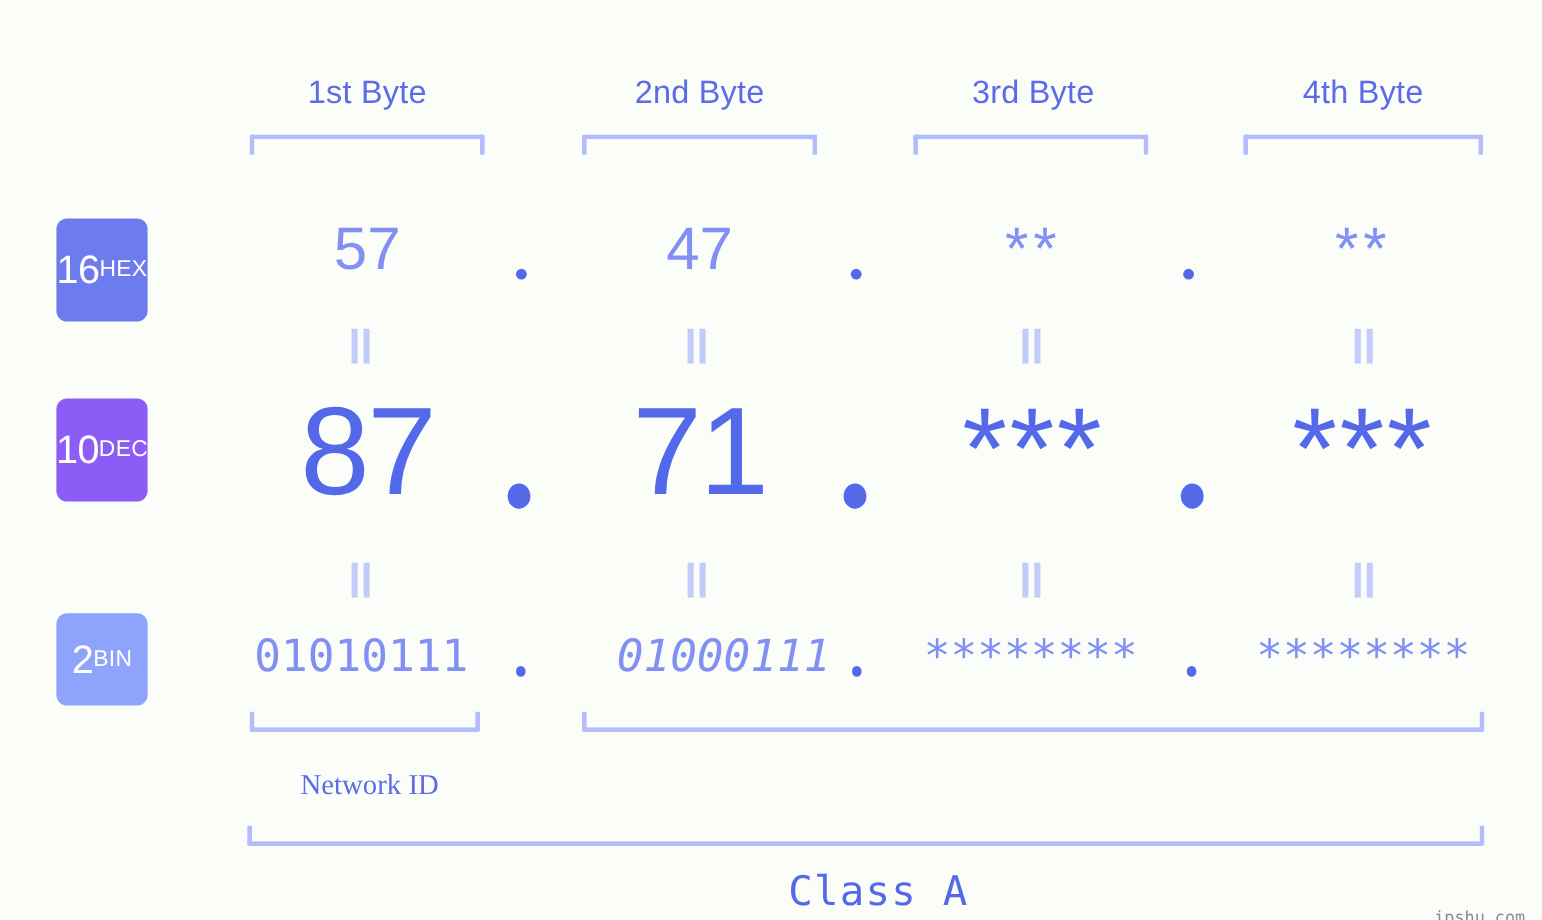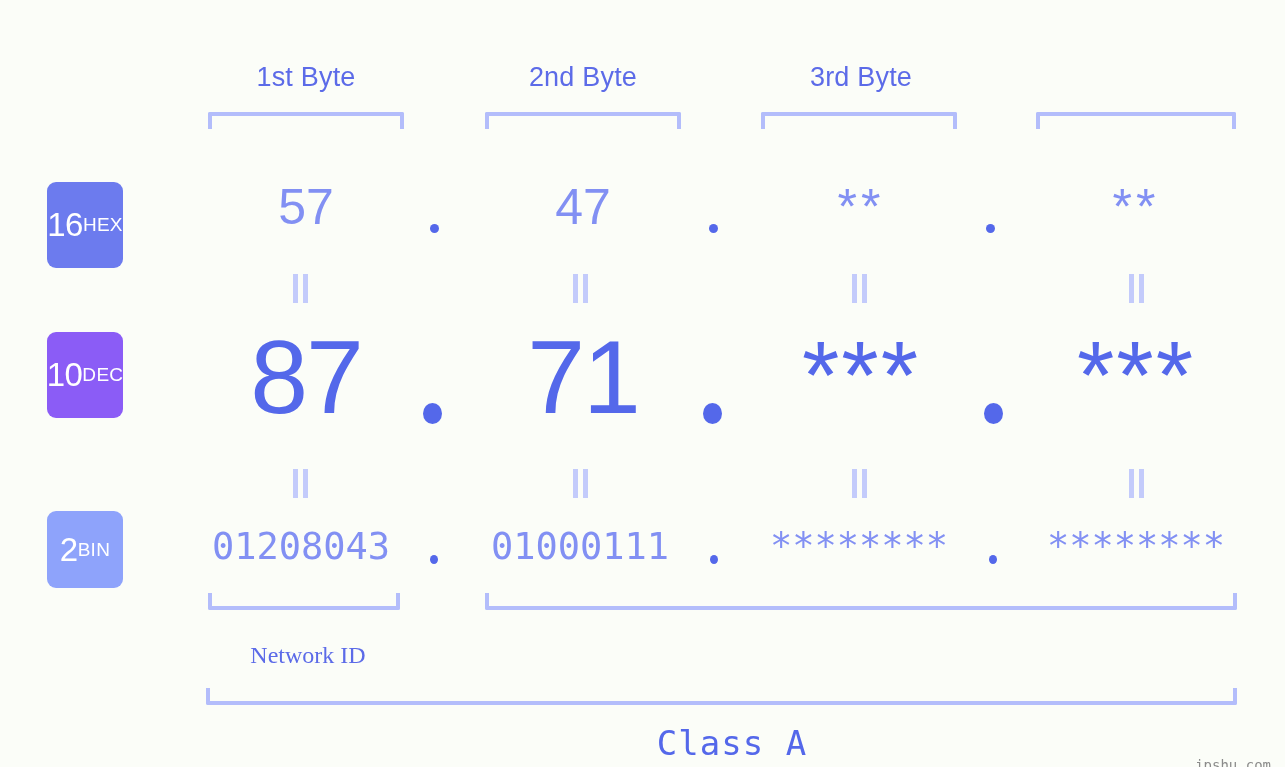--- a/index.html
+++ b/index.html
@@ -183,20 +183,21 @@
   }
 </style>
 </head>
 <body>
 
 <div id="stage">
 
   <div class="byte-header" style="left:180px; width:252px;">1st Byte</div>
   <div class="byte-header" style="left:457px; width:252px;">2nd Byte</div>
   <div class="byte-header" style="left:735px; width:252px;">3rd Byte</div>
+  <div class="byte-header" style="left:1010px; width:252px;">4th Byte</div>
 
   <div class="bracket-down" style="left:208px; top:84px; width:196px;"></div>
   <div class="bracket-down" style="left:485px; top:84px; width:196px;"></div>
   <div class="bracket-down" style="left:761px; top:84px; width:196px;"></div>
   <div class="bracket-down" style="left:1036px; top:84px; width:200px;"></div>
 
   <div class="badge" id="badge-hex">
     <span class="num">16</span>
     <span class="abbr">HEX</span>
   </div>
@@ -257,23 +258,23 @@
   <div class="eqbars" style="left:852px; top:441px;">
       <i></i>
       <i></i>
     </div>
   <div class="eqbars" style="left:1129px; top:441px;">
       <i></i>
       <i></i>
     </div>
 
   <div class="row-bin">
-    <div class="cell" style="left:175px; width:252px;">01208043</div>
+    <div class="cell" style="left:175px; width:252px;">01010111</div>
     <div class="dot bin-dot" style="left:430px; top:527px;"></div>
-    <div class="cell" style="left:454px; width:252px;">01000111</div>
+    <div class="cell" style="left:477px; width:252px;font-style:italic;">01000111</div>
     <div class="dot bin-dot" style="left:710px; top:527px;"></div>
     <div class="cell" style="left:733px; width:252px;">********</div>
     <div class="dot bin-dot" style="left:989px; top:527px;"></div>
     <div class="cell" style="left:1010px; width:252px;">********</div>
   </div>
 
   <div class="bracket-up" style="left:208px; top:565px; width:192px;"></div>
   <div class="bracket-up" style="left:485px; top:565px; width:752px;"></div>
 
   <div class="id-label" style="left:182px; top:614px; width:252px;">Network ID</div>

